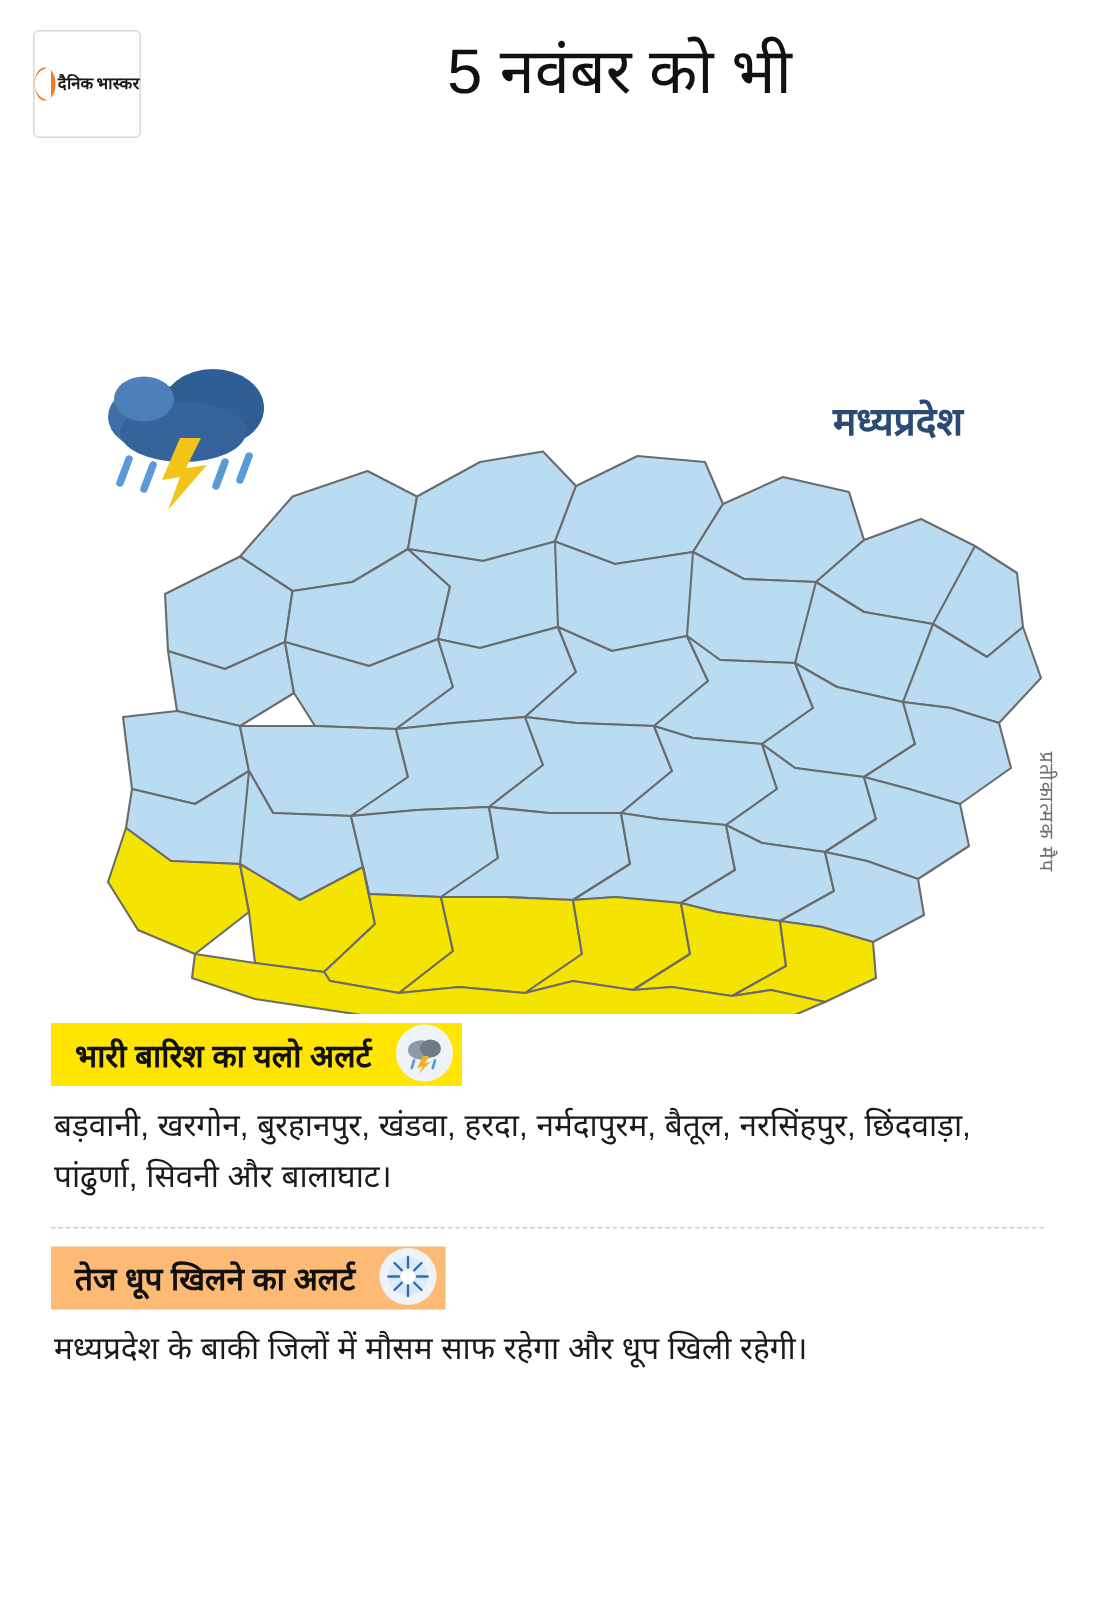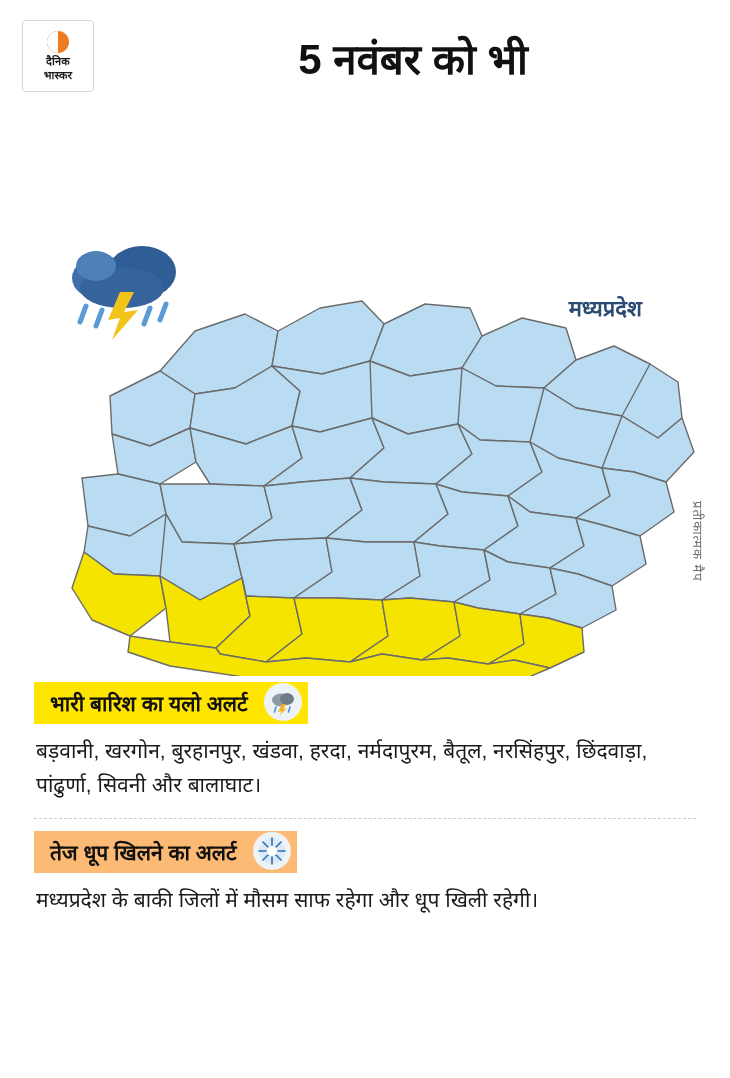--- a/index.html
+++ b/index.html
@@ -25,21 +25,20 @@
     position: absolute;
     left: 22px;
     top: 20px;
     width: 72px;
     height: 72px;
     border: 1px solid #d8d8d8;
     border-radius: 4px;
     background: #ffffff;
     box-sizing: border-box;
     display: flex;
-    flex-direction: column;
     align-items: center;
     justify-content: center;
     gap: 2px;
   }
   .logo-mark {
     width: 22px;
     height: 22px;
     border-radius: 50%;
     background: #f07c22;
     position: relative;
@@ -65,37 +64,36 @@
     letter-spacing: 0.2px;
   }
   .headline {
     position: absolute;
     left: 120px;
     right: 24px;
     top: 18px;
     text-align: center;
     font-size: 42px;
     line-height: 60px;
-    font-weight: bold;
+    font-weight: normal;
     color: #111111;
-    margin-top: 12px;
   }
   .headline-line { display: block; }
 
   
   .map-wrap {
     position: relative;
     height: 480px;
     margin: 0 10px;
   }
   .map-title {
     position: absolute;
     right: 78px;
-    top: 96px;
-    font-size: 22px;
+    top: 66px;
+    font-size: 26px;
     font-weight: bold;
     color: #2a4b74;
   }
   .map-credit {
     position: absolute;
     right: 14px;
     top: 305px;
     font-size: 13px;
     color: #6f6f6f;
     writing-mode: vertical-rl;

